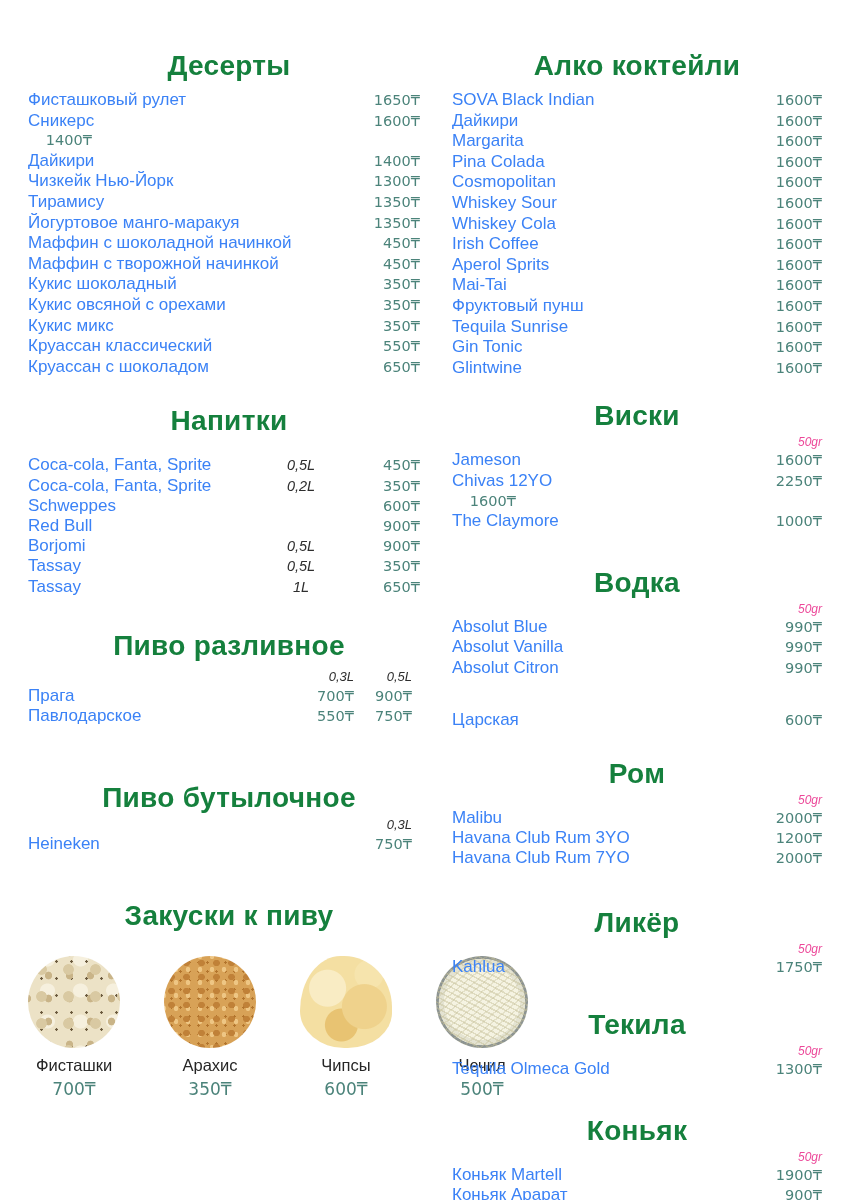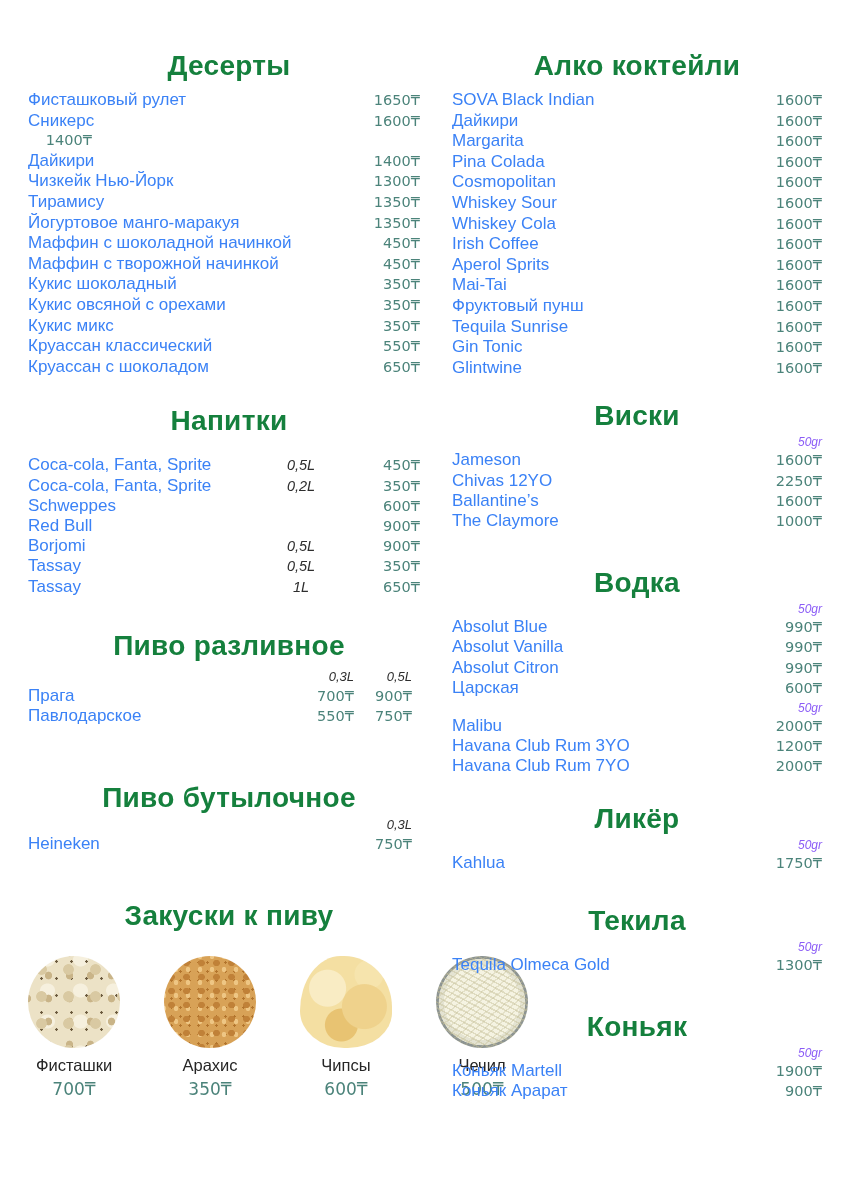--- a/index.html
+++ b/index.html
@@ -37,26 +37,26 @@
   
   .volhead { display:flex; justify-content:flex-end; gap:14px; padding-right:18px;
              font-size:13px; font-style:italic; color:#2e2e2e; line-height:18px; }
   .volhead span { width:44px; text-align:right; }
   .beer-row { display:flex; align-items:center; line-height:20.2px; padding-right:18px; }
   .beer-row .nm { flex:1; }
   .pr2 { width:44px; margin-left:14px; text-align:right; font-size:14.5px; color:#4B837A;
          font-family:"DejaVu Sans",sans-serif; }
 
   
-  .unit { text-align:right; font-size:12px; font-style:italic; color:#8b5cf6;
+  .unit { text-align:right; font-size:12px; font-style:italic; color:#ec4899;
           line-height:16px; margin:2px 0 0 0; }
   .sec-whiskey .hdr { margin-top:22px; }
   .sec-vodka   .hdr { margin-top:36px; }
   .sec-rum     .hdr { margin-top:28px; }
-  .sec-liqueur .hdr { margin-top:26px; }
+  .sec-liqueur .hdr { margin-top:38px; }
   .sec-tequila .hdr { margin-top:32px; }
   .sec-cognac  .hdr { margin-top:36px; }
 
   
   .snack-grid { display:flex; justify-content:space-between;gap:44px; }
   .snack-cell { width:94px; text-align:center; }
   .snack-img  { display:block; width:92px; height:92px; margin:0 auto; border-radius:50%; }
   .snack-name { display:block; margin-top:8px; font-size:16.5px; color:#262626; }
   .snack-price{ display:block; margin-top:4px; font-size:17px; color:#4B837A;
                 font-family:"DejaVu Sans",sans-serif; }
@@ -343,21 +343,20 @@
 
       <div class="row" style="padding-right:0;">
             <span class="nm">Jameson</span>
             <span class="pr">1600₸</span>
           </div>
           <div class="row" style="padding-right:0;">
             <span class="nm">Chivas 12YO</span>
             <span class="pr">2250₸</span>
           </div>
           <div class="row" style="padding-right:0;">
-            <span class="nm">Ballantine’s</span>
             <span class="pr">1600₸</span>
           </div>
           <div class="row" style="padding-right:0;">
             <span class="nm">The Claymore</span>
             <span class="pr">1000₸</span>
           </div>
         </div>
     </section>
 
     <section class="sec-vodka">
@@ -370,28 +369,29 @@
             <span class="pr">990₸</span>
           </div>
           <div class="row" style="padding-right:0;">
             <span class="nm">Absolut Vanilla</span>
             <span class="pr">990₸</span>
           </div>
           <div class="row" style="padding-right:0;">
             <span class="nm">Absolut Citron</span>
             <span class="pr">990₸</span>
           </div>
-          <div class="row" style="padding-right:0;">
+          <div class="row" style="padding-right:0;margin-top:32px;">
             <span class="nm">Царская</span>
             <span class="pr">600₸</span>
           </div>
         </div>
     </section>
 
     <section class="sec-rum">
+      <h2 class="hdr">Ром</h2>
       <div class="unit">50gr</div>
       <div class="rows list-reg">
 
       <div class="row" style="padding-right:0;">
             <span class="nm">Malibu</span>
             <span class="pr">2000₸</span>
           </div>
           <div class="row" style="padding-right:0;">
             <span class="nm">Havana Club Rum 3YO</span>
             <span class="pr">1200₸</span>

